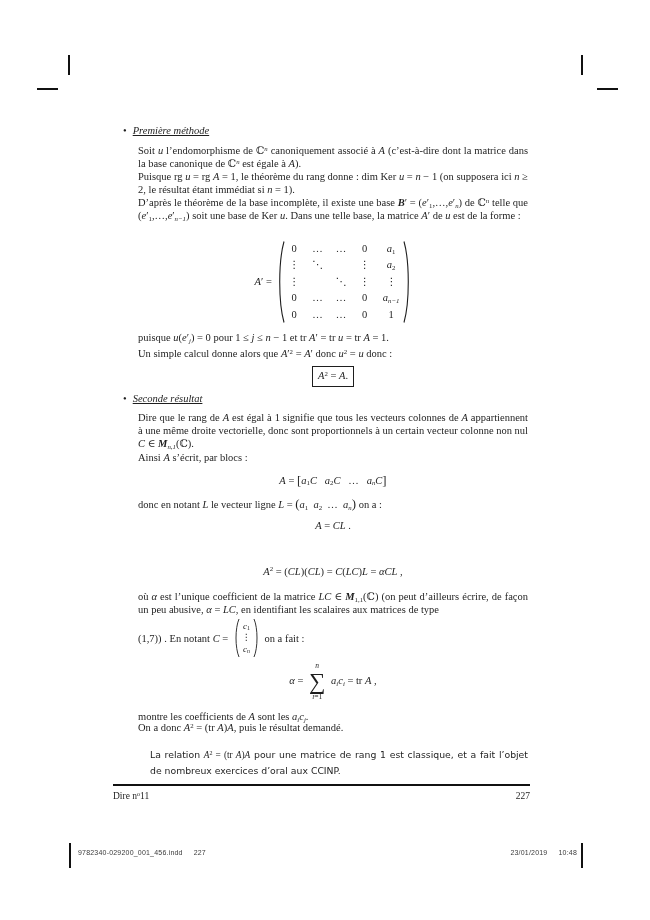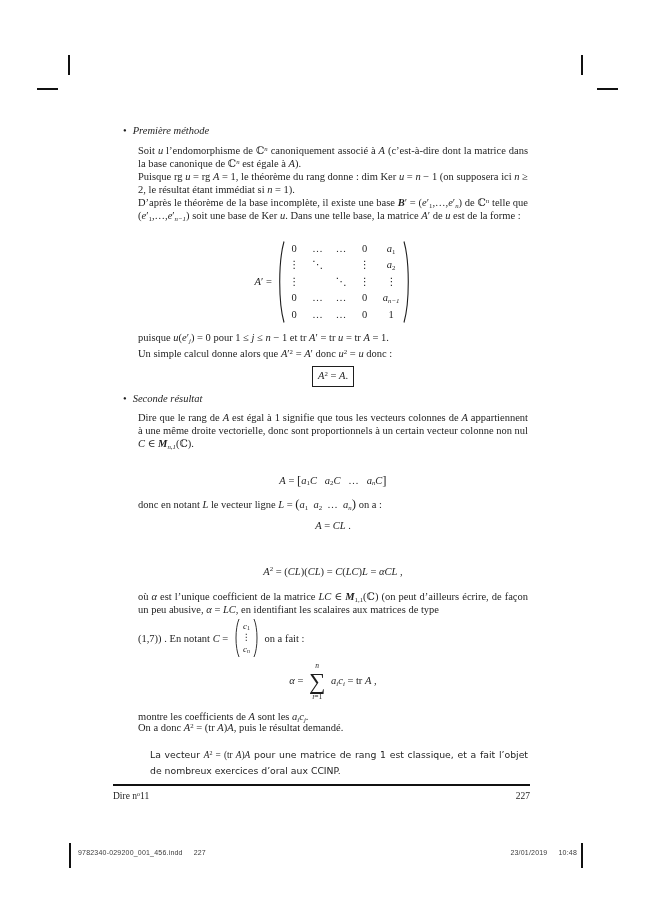--- a/index.html
+++ b/index.html
@@ -3,21 +3,21 @@
 <meta charset="utf-8">
 <style>
   html,body{margin:0;padding:0;background:#e8e8e8;}
   .page{position:relative;width:650px;height:920px;background:#ffffff;overflow:hidden;
         font-family:"Liberation Serif","DejaVu Serif","DejaVu Sans",serif;color:#1e1e1e;}
   .abs{position:absolute;}
   .para{font-size:10.5px;line-height:13px;text-align:justify;}
   .oneline{font-size:10.5px;line-height:13px;white-space:pre;}
   .disp{font-size:10.5px;line-height:14px;display:flex;justify-content:center;align-items:center;white-space:pre;}
   .bullet{display:flex;gap:6px;font-size:10.5px;line-height:13px;}
-  .bullet-label{font-style:italic;}
+  .bullet-label{font-style:italic;text-decoration:underline;}
   .r-i{font-style:italic;font-family:"Liberation Serif","DejaVu Serif","DejaVu Sans",serif;}
   .r-rm{font-style:normal;font-family:"Liberation Serif","DejaVu Serif","DejaVu Sans",serif;}
   .r-cal{font-style:italic;font-weight:600;font-family:"Liberation Serif","DejaVu Serif",serif;}
   .r-sup{font-size:.65em;position:relative;top:-.45em;line-height:0;}
   .r-sub{font-size:.65em;position:relative;top:.28em;line-height:0;}
   .r-big{font-size:1.22em;}
   .boxed{border:1px solid #1e1e1e;padding:2px 5px 3px 5px;}
   .mat{display:grid;grid-template-columns:repeat(5,auto);column-gap:13px;
        justify-items:center;align-items:center;font-size:10.5px;line-height:16.4px;margin:0 4px;}
   .mat-cell{min-width:8px;text-align:center;}
@@ -100,20 +100,21 @@
   <div class="abs disp" style="left:138px;top:366px;width:390px;">
     <span class="boxed"><span class="r-i">A</span><span class="r-sup">2</span><span> = </span><span class="r-i">A</span><span>.</span></span>
   </div>
 
   <div class="abs bullet" style="left:123px;top:392px;width:405px;">
     <span>•</span>
     <span class="bullet-label">Seconde résultat</span>
   </div>
 
   <div class="abs para" style="left:138px;top:411px;width:390px;"><span>Dire que le rang de </span><span class="r-i">A</span><span> est égal à 1 signifie que tous les vecteurs colonnes de </span><span class="r-i">A</span><span> appartiennent à une même droite vectorielle, donc sont proportionnels à un certain vecteur colonne non nul </span><span class="r-i">C</span><span> ∈ </span><span class="r-cal">M</span><span class="r-i r-sub">n,1</span><span>(ℂ).</span></div>
+  <div class="abs oneline" style="left:138px;top:451px;width:390px;"><span>Ainsi </span><span class="r-i">A</span><span> s’écrit, par blocs :</span></div>
 
   <div class="abs disp" style="left:138px;top:474px;width:390px;"><span class="r-i">A</span><span> = </span><span class="r-big">[</span><span class="r-i">a</span><span class="r-sub">1</span><span class="r-i">C</span><span>   </span><span class="r-i">a</span><span class="r-sub">2</span><span class="r-i">C</span><span>   …   </span><span class="r-i">a</span><span class="r-i r-sub">n</span><span class="r-i">C</span><span class="r-big">]</span></div>
 
   <div class="abs oneline" style="left:138px;top:498px;width:390px;"><span>donc en notant </span><span class="r-i">L</span><span> le vecteur ligne </span><span class="r-i">L</span><span> = </span><span class="r-big">(</span><span class="r-i">a</span><span class="r-sub">1</span><span>  </span><span class="r-i">a</span><span class="r-sub">2</span><span>  …  </span><span class="r-i">a</span><span class="r-i r-sub">n</span><span class="r-big">)</span><span> on a :</span></div>
 
   <div class="abs disp" style="left:138px;top:519px;width:390px;"><span class="r-i">A</span><span> = </span><span class="r-i">C</span><span class="r-i">L</span><span> .</span></div>
 
 
   <div class="abs disp" style="left:138px;top:565px;width:390px;"><span class="r-i">A</span><span class="r-sup">2</span><span> = (</span><span class="r-i">C</span><span class="r-i">L</span><span>)(</span><span class="r-i">C</span><span class="r-i">L</span><span>) = </span><span class="r-i">C</span><span>(</span><span class="r-i">L</span><span class="r-i">C</span><span>)</span><span class="r-i">L</span><span> = </span><span class="r-i">α</span><span class="r-i">C</span><span class="r-i">L</span><span> ,</span></div>
 
@@ -143,21 +144,21 @@
       <span class="sum-limit"><span class="r-i">n</span></span>
       <span class="sum-sigma">∑</span>
       <span class="sum-limit"><span class="r-i">i</span><span>=1</span></span>
     </span>
     <span><span> </span><span class="r-i">a</span><span class="r-i r-sub">i</span><span class="r-i">c</span><span class="r-i r-sub">i</span><span> = tr </span><span class="r-i">A</span><span> ,</span></span>
   </div>
 
   <div class="abs oneline" style="left:138px;top:710px;width:390px;"><span>montre les coefficients de </span><span class="r-i">A</span><span> sont les </span><span class="r-i">a</span><span class="r-i r-sub">i</span><span class="r-i">c</span><span class="r-i r-sub">j</span><span>.</span></div>
   <div class="abs oneline" style="left:138px;top:721px;width:390px;"><span>On a donc </span><span class="r-i">A</span><span class="r-sup">2</span><span> = (tr </span><span class="r-i">A</span><span>)</span><span class="r-i">A</span><span>, puis le résultat demandé.</span></div>
 
-  <div class="abs remark" style="left:150px;top:747px;width:378px;"><span class="r-sf">La vecteur </span><span class="r-i">A</span><span class="r-sup r-rm">2</span><span class="r-rm"> = (tr </span><span class="r-i">A</span><span class="r-rm">)</span><span class="r-i">A</span><span> pour une matrice de rang 1 est classique, et a fait l’objet de nombreux exercices d’oral aux CCINP.</span></div>
+  <div class="abs remark" style="left:150px;top:747px;width:378px;"><span class="r-sf">La relation </span><span class="r-i">A</span><span class="r-sup r-rm">2</span><span class="r-rm"> = (tr </span><span class="r-i">A</span><span class="r-rm">)</span><span class="r-i">A</span><span> pour une matrice de rang 1 est classique, et a fait l’objet de nombreux exercices d’oral aux CCINP.</span></div>
 
   <div class="abs rule" style="left:113px;top:784px;width:417px;height:2px;"></div>
   <div class="abs footer-row" style="left:113px;top:791px;width:417px;">
     <span><span>Dire n</span><span class="r-sup">o</span><span>11</span></span>
     <span>227</span>
   </div>
 
   <div class="abs print" style="left:78px;top:849px;">
     <span>9782340-029200_001_456.indd</span>
     <span>227</span>

